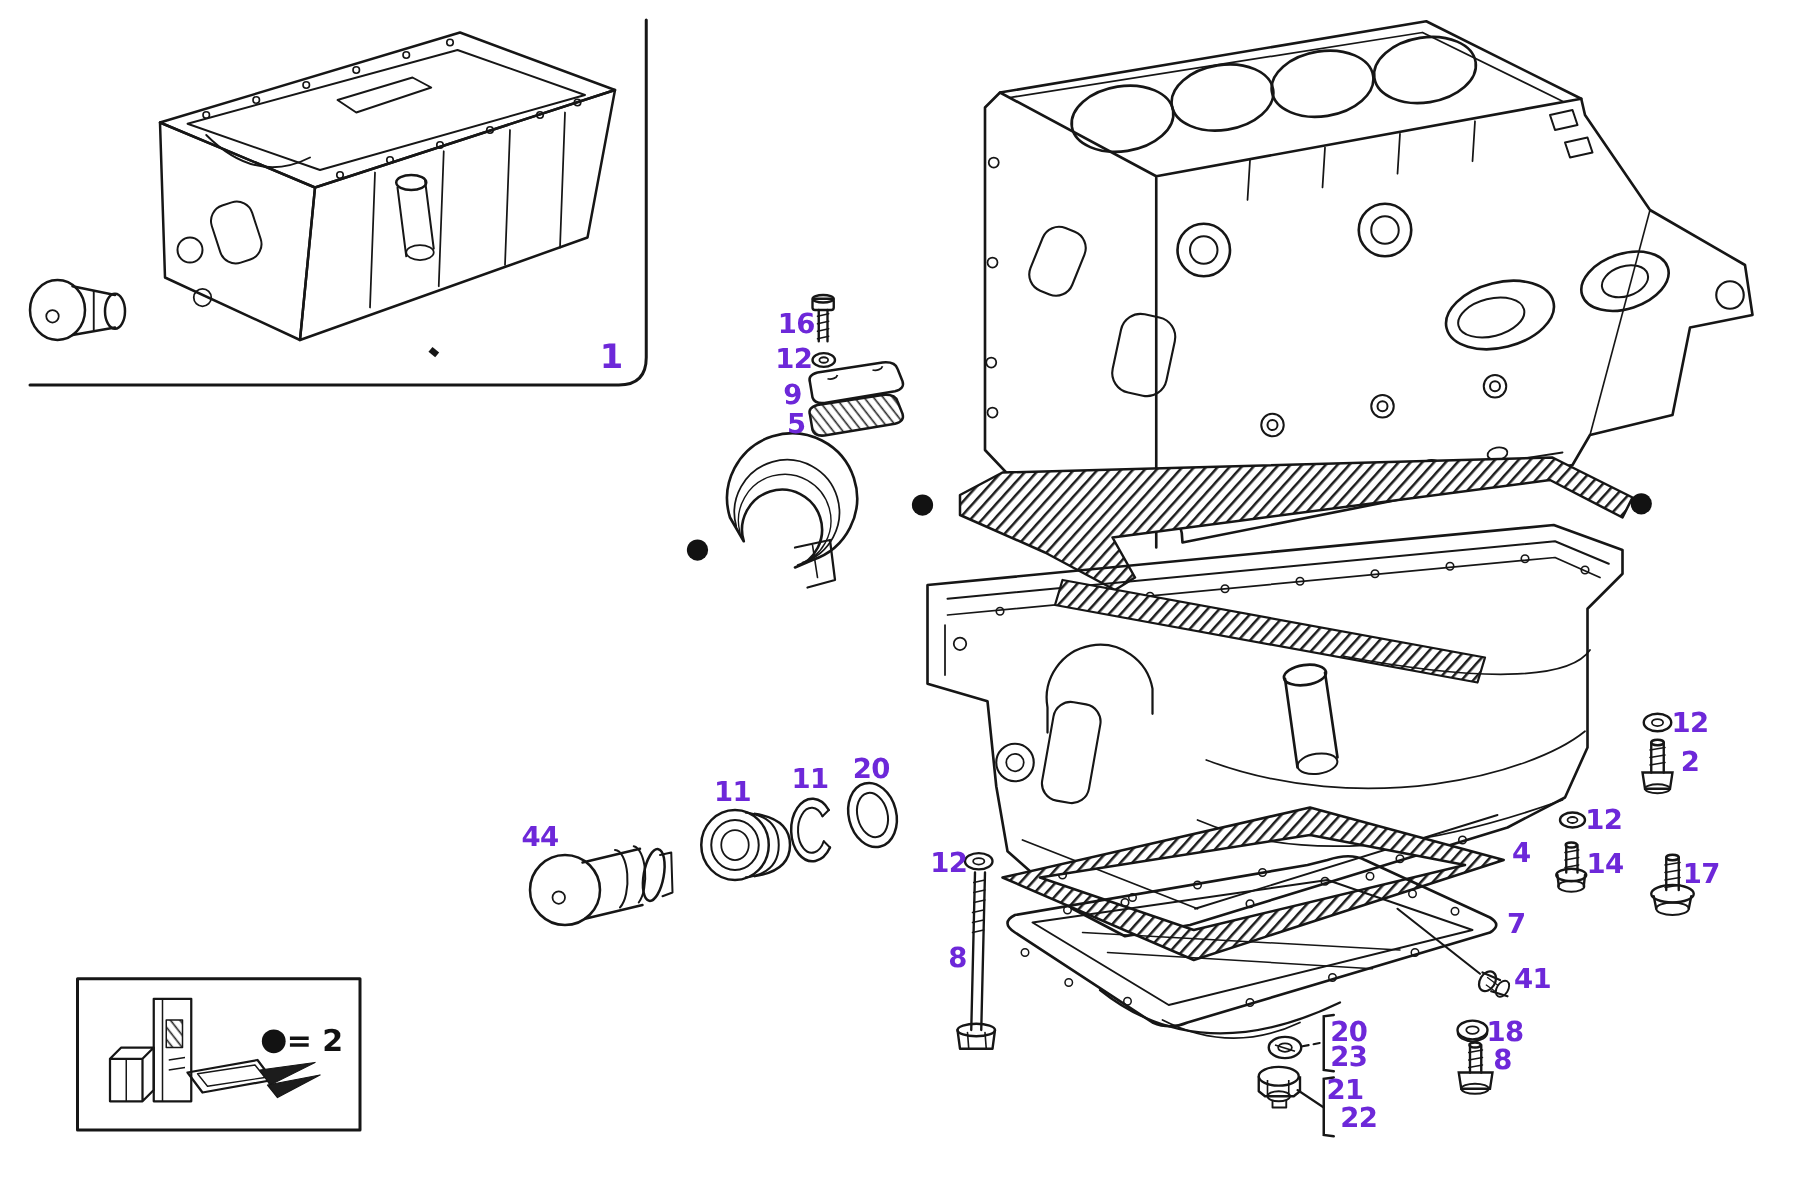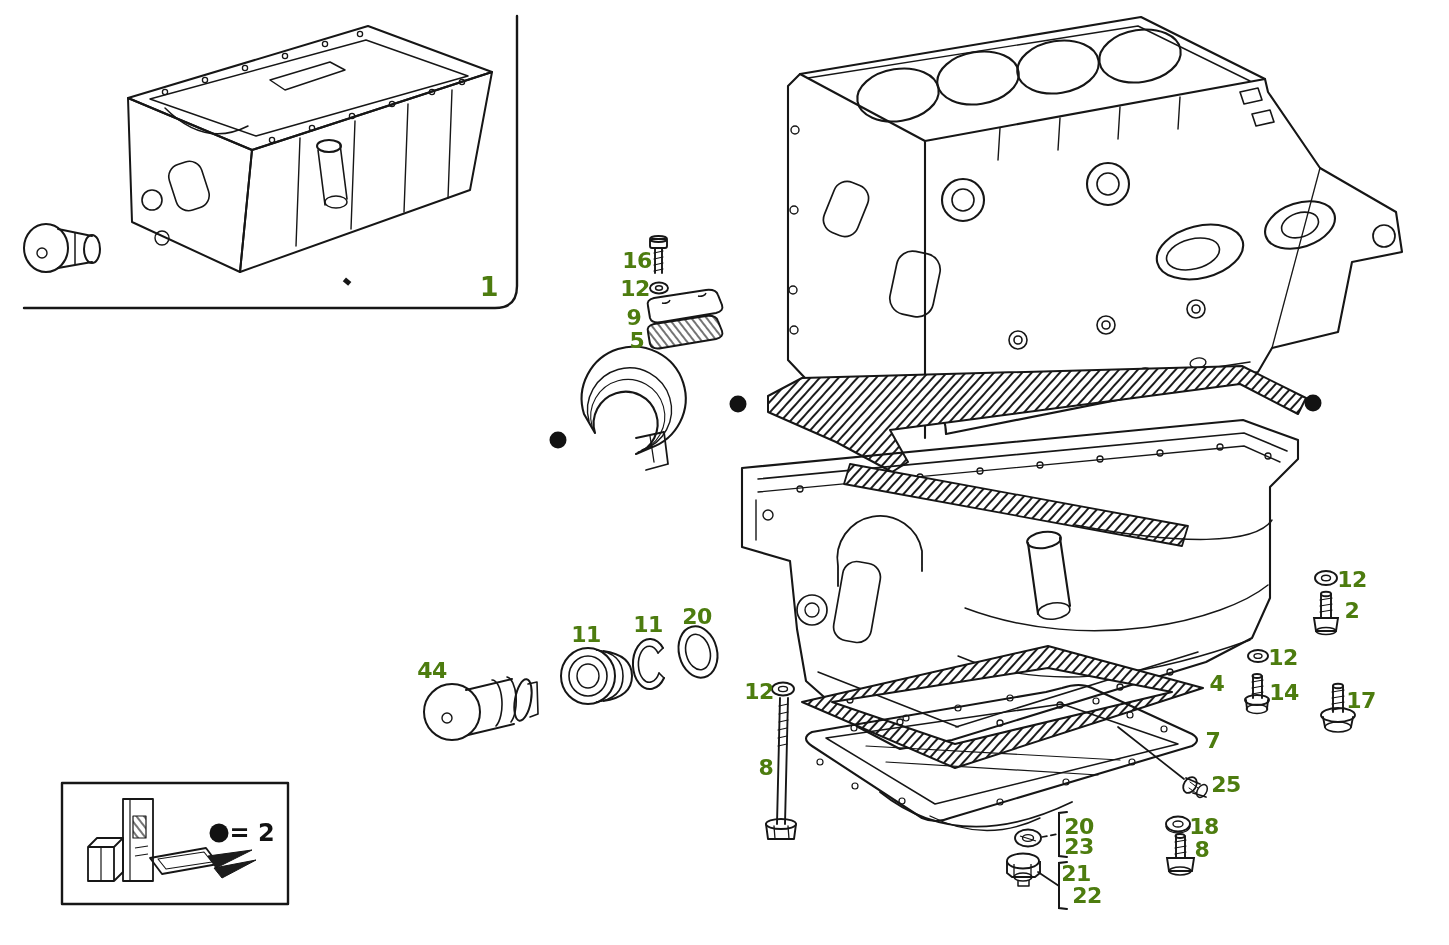--- a/index.html
+++ b/index.html
@@ -8,21 +8,21 @@
     width:1449px;height:945px;
     background:#ffffff;
     overflow:hidden;
     font-family:"DejaVu Sans", sans-serif;
   }
   .artwork{position:absolute;left:0;top:0;}
   .callout{
     position:absolute;
     transform:translate(-50%,-50%);
     font:600 22px "DejaVu Sans", sans-serif;
-    color:#4d7c0f;
+    color:#6d28d9;
     letter-spacing:-0.5px;
     white-space:nowrap;
     user-select:none;
   }
   .callout.big{font-size:27px;}
   .legend-text{
     position:absolute;
     transform:translate(-50%,-50%);
     font:600 24px "DejaVu Sans", sans-serif;
     color:#121212;
@@ -410,21 +410,21 @@
   <span class="callout" style="left:432px;top:670px">44</span>
   <span class="callout" style="left:759px;top:691px">12</span>
   <span class="callout" style="left:766px;top:767px">8</span>
   <span class="callout" style="left:1352px;top:579px">12</span>
   <span class="callout" style="left:1352px;top:610px">2</span>
   <span class="callout" style="left:1283px;top:657px">12</span>
   <span class="callout" style="left:1284px;top:692px">14</span>
   <span class="callout" style="left:1361px;top:700px">17</span>
   <span class="callout" style="left:1217px;top:683px">4</span>
   <span class="callout" style="left:1213px;top:740px">7</span>
-  <span class="callout" style="left:1226px;top:784px">25</span>
+  <span class="callout" style="left:1226px;top:784px">41</span>
   <span class="callout" style="left:1204px;top:826px">18</span>
   <span class="callout" style="left:1202px;top:849px">8</span>
   <span class="callout" style="left:1079px;top:826px">20</span>
   <span class="callout" style="left:1079px;top:846px">23</span>
   <span class="callout" style="left:1076px;top:873px">21</span>
   <span class="callout" style="left:1087px;top:895px">22</span>
   <span class="legend-text" style="left:252px;top:833px">= 2</span>
 </div>
 
 </div>

